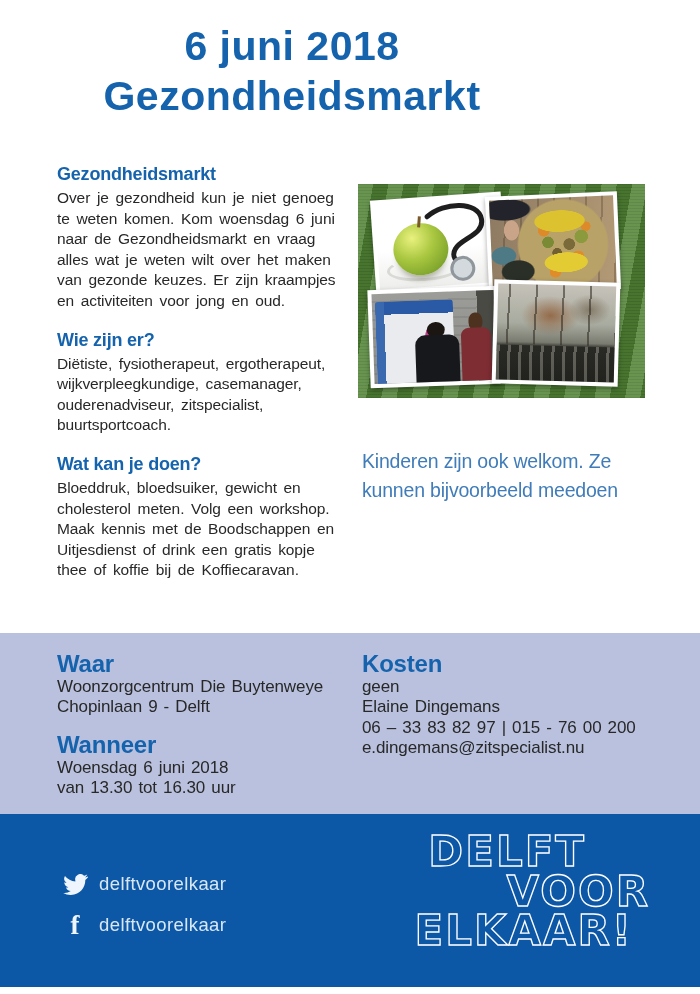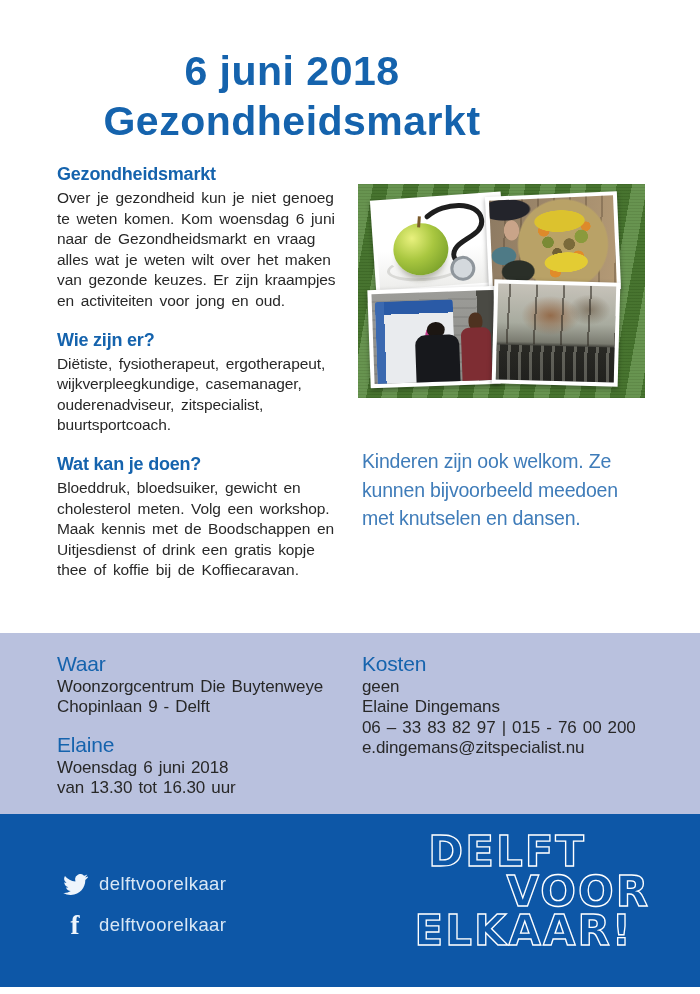--- a/index.html
+++ b/index.html
@@ -1,21 +1,21 @@
 <!DOCTYPE html>
 <html><head>
 <meta charset="utf-8">
 <style>
   * { margin:0; padding:0; box-sizing:border-box; }
   html,body { background:#fff; }
   body { width:700px; height:994px; font-family:"Liberation Sans", sans-serif; position:relative; overflow:hidden; }
   .page { position:relative; width:700px; height:994px; background:#fff; }
 
   
-  .title { position:absolute; top:46px; left:0; width:584px; text-align:center;
+  .title { position:absolute; top:21px; left:0; width:584px; text-align:center;
            color:#1563ad; font-weight:bold; font-size:41px; line-height:50px; letter-spacing:0.5px; }
 
   
   .content-left { position:absolute; left:57px; top:163px; width:298px; }
   .section h3 { color:#1563ad; font-size:18px; line-height:22px; font-weight:bold; letter-spacing:-0.2px; margin:0 0 3px 0; }
   .section .body { color:#282828; font-size:15.5px; line-height:20.6px; word-spacing:2.5px; letter-spacing:-0.1px; margin:0 0 17px 0; }
 
   
   .collage { position:absolute; left:358px; top:184px; width:287px; height:214px;
              background-color:#4c8030;
@@ -88,21 +88,21 @@
 
   
   .kids { position:absolute; left:362px; top:447px; width:300px;
           color:#3f7cb9; font-size:19.5px; line-height:28.5px; letter-spacing:-0.2px; }
 
   
   .band { position:absolute; left:0; top:633px; width:700px; height:181px; background:#b9c1de; }
   .band .col { position:absolute; top:20px; }
   .band .col-left { left:57px; }
   .band .col-right { left:362px; }
-  .band h3 { color:#1563ad; font-size:21px; line-height:22px; font-weight:normal; letter-spacing:-0.2px; margin:0 0 2px 0; }
+  .band h3 { color:#1563ad; font-size:24px; line-height:22px; font-weight:bold; letter-spacing:-0.2px; margin:0 0 2px 0; }
   .band .lines { color:#282828; font-size:17px; line-height:20.3px; word-spacing:1.5px; letter-spacing:-0.1px; }
   .band .gap-a { margin-top:16px; }
   .band .gap-b { margin-top:24px; }
 
   
   .footer { position:absolute; left:0; top:814px; width:700px; height:173px; background:#0d57a7; }
   .social-row { position:absolute; left:62px; display:flex; align-items:center; height:28px; }
   .social-row.row-tw { top:56px; }
   .social-row.row-fb { top:97px; }
   .social-icon { width:26px; display:flex; justify-content:center; align-items:center; }
@@ -192,31 +192,30 @@
         <div class="trees-trunks"></div>
         <div class="trees-water"></div>
       </div>
     </div>
 
   </div>
 
   <div class="kids">
       <div>Kinderen zijn ook welkom. Ze</div>
       <div>kunnen bijvoorbeeld meedoen</div>
-      <div>met knutselen en dansen.</div>
     </div>
 
   <div class="band">
     <div class="col col-left">
       <h3>Waar</h3>
       <div class="lines">
           <div>Woonzorgcentrum Die Buytenweye</div>
           <div>Chopinlaan 9 - Delft</div>
         </div>
-      <h3 class="gap-a">Elaine</h3>
+      <h3 class="gap-a">Wanneer</h3>
       <div class="lines">
           <div>Woensdag 6 juni 2018</div>
           <div>van 13.30 tot 16.30 uur</div>
         </div>
     </div>
     <div class="col col-right">
       <h3>Kosten</h3>
       <div class="lines">
           <div>geen</div>
         </div>

